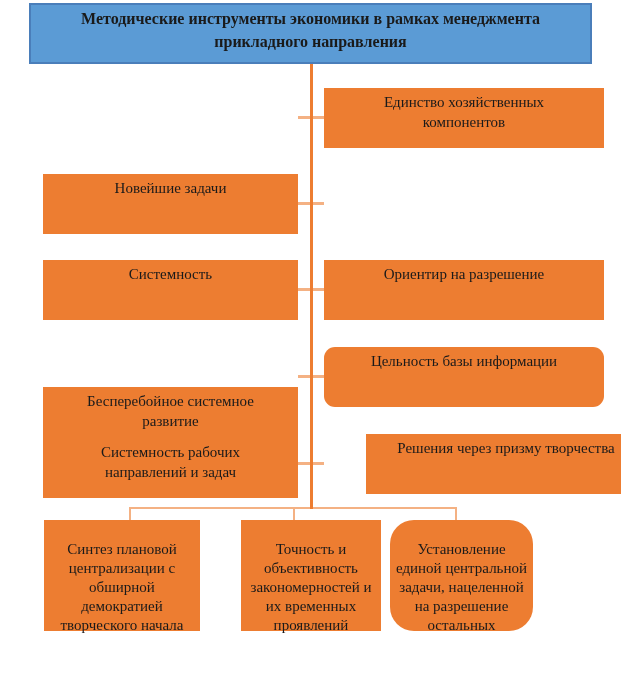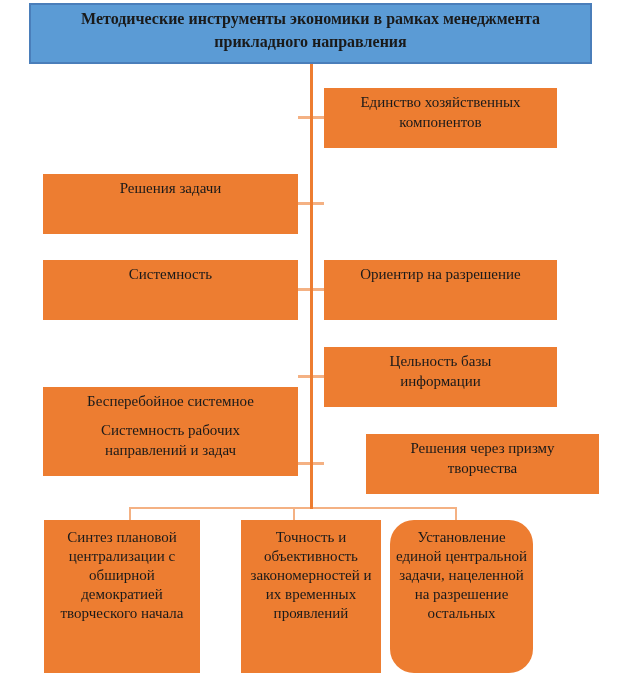--- a/index.html
+++ b/index.html
@@ -38,24 +38,24 @@
     padding: 2px 18px;
   }
   .node {
     background: var(--orange);
     font-size: 15px;
     line-height: 20px;
     padding: 4px 24px;
   }
   .row-node { height: 60px; }
   .left-node  { left: 43px;  width: 255px; }
-  .right-node { left: 324px; width: 233px; }
+  .right-node { left: 324px; width: 280px; }
   .bottom-node {
-    top: 520px; height: 153px;
-    padding: 8px 4px;
+    top: 520px; height: 111px;
+    padding: 20px 4px;
     line-height: 19px;
   }
   .spine {
     position: absolute;
     background: var(--orange);
     z-index: 2;
   }
   .conn {
     position: absolute;
     background: var(--orange-light);
@@ -78,39 +78,39 @@
   <div class="conn" style="left:298px; top:288px; width:26px; height:3px;"></div>
   <div class="conn" style="left:298px; top:375px; width:26px; height:3px;"></div>
   <div class="conn" style="left:298px; top:462px; width:26px; height:3px;"></div>
 
   <div class="conn" style="left:129px; top:507px; width:328px; height:2px;"></div>
   <div class="conn" style="left:129px; top:507px; width:2px; height:14px;"></div>
   <div class="conn" style="left:293px; top:507px; width:2px; height:14px;"></div>
   <div class="conn" style="left:455px; top:507px; width:2px; height:14px;"></div>
 
   <div class="box node row-node left-node" style="top:174px;">
-    <span>Решения задачи</span>
+    <span>Новейшие задачи</span>
   </div>
   <div class="box node row-node left-node" style="top:260px;">
     <span>Системность</span>
   </div>
   <div class="box node row-node left-node" style="top:347px;margin-top:40px;">
     <span>Бесперебойное системное развитие</span>
   </div>
-  <div class="box node row-node left-node" style="top:416px;">
+  <div class="box node row-node left-node" style="top:438px;">
     <span>Системность рабочих направлений и задач</span>
   </div>
 
   <div class="box node row-node right-node" style="top:88px;">
     <span>Единство хозяйственных компонентов</span>
   </div>
   <div class="box node row-node right-node" style="top:260px;">
     <span>Ориентир на разрешение</span>
   </div>
-  <div class="box node row-node right-node" style="top:347px;">
+  <div class="box node row-node right-node" style="top:347px;border-radius:11px;">
     <span>Цельность базы информации</span>
   </div>
   <div class="box node row-node right-node" style="top:434px;margin-left:42px;">
     <span>Решения через призму творчества</span>
   </div>
 
   <div class="box node bottom-node" style="left:44px; width:156px;">
     <span>Синтез плановой централизации с обширной демократией творческого начала</span>
   </div>
   <div class="box node bottom-node" style="left:241px; width:140px;">

